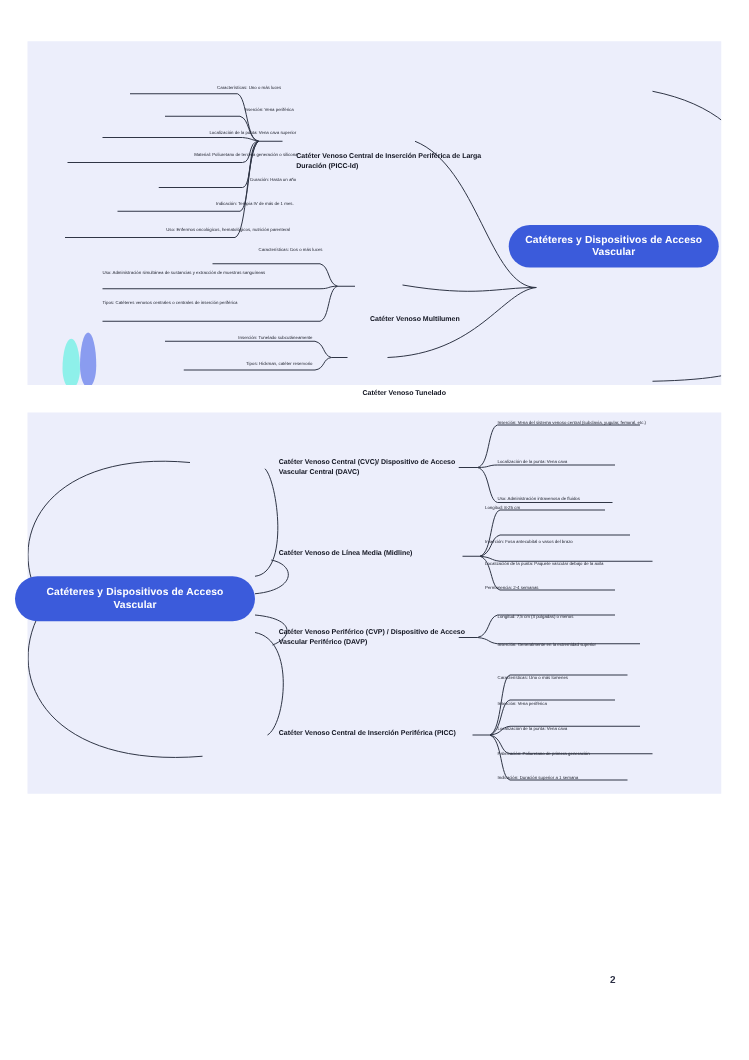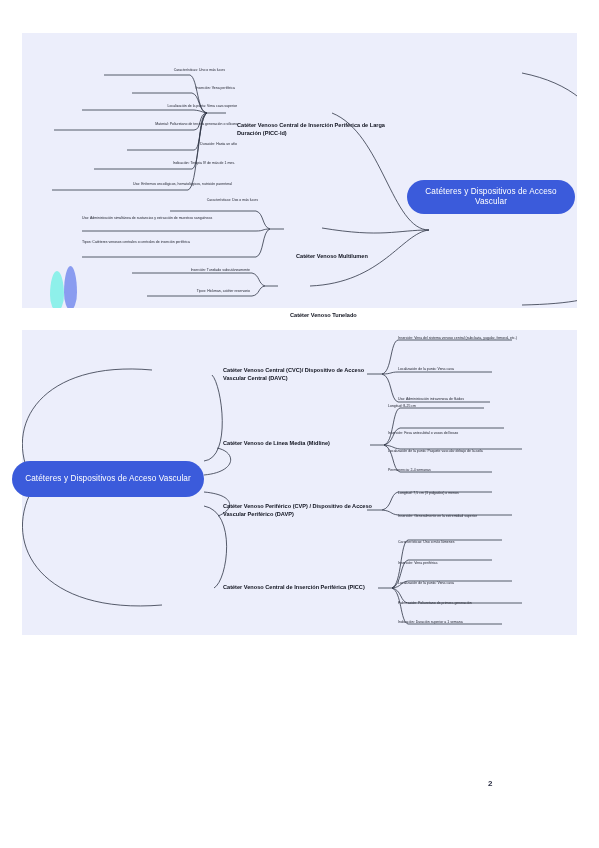--- a/index.html
+++ b/index.html
@@ -8,21 +8,21 @@
 
   .map{position:absolute;background:#eceefb;overflow:hidden;}
   #map1{left:22px;top:33px;width:555px;height:275px;}
   #map2{left:22px;top:330px;width:555px;height:305px;}
 
   .svg-layer{position:absolute;left:0;top:0;width:100%;height:100%;}
 
   .central{
     position:absolute;background:#3b5bdb;color:#fff;border-radius:22px;
     display:flex;align-items:center;justify-content:center;text-align:center;
-    font-size:8.2px;font-weight:normal;line-height:1.25;padding:5px 10px;
+    font-size:8.2px;font-weight:bold;line-height:1.25;padding:5px 10px;
     box-sizing:border-box;letter-spacing:.1px;
   }
   #c1{left:407px;top:180px;width:168px;height:34px;}
   #c2{left:12px;top:461px;width:192px;height:36px;}
 
   .node{position:absolute;font-size:5.6px;font-weight:bold;color:#10131f;line-height:1.35;}
   .leaf{position:absolute;font-size:3.5px;color:#20232f;line-height:1.35;letter-spacing:0;}
   .leaf.r{text-align:right;}
 
   .petal{position:absolute;border-radius:50% 50% 50% 50%/60% 60% 40% 40%;}

